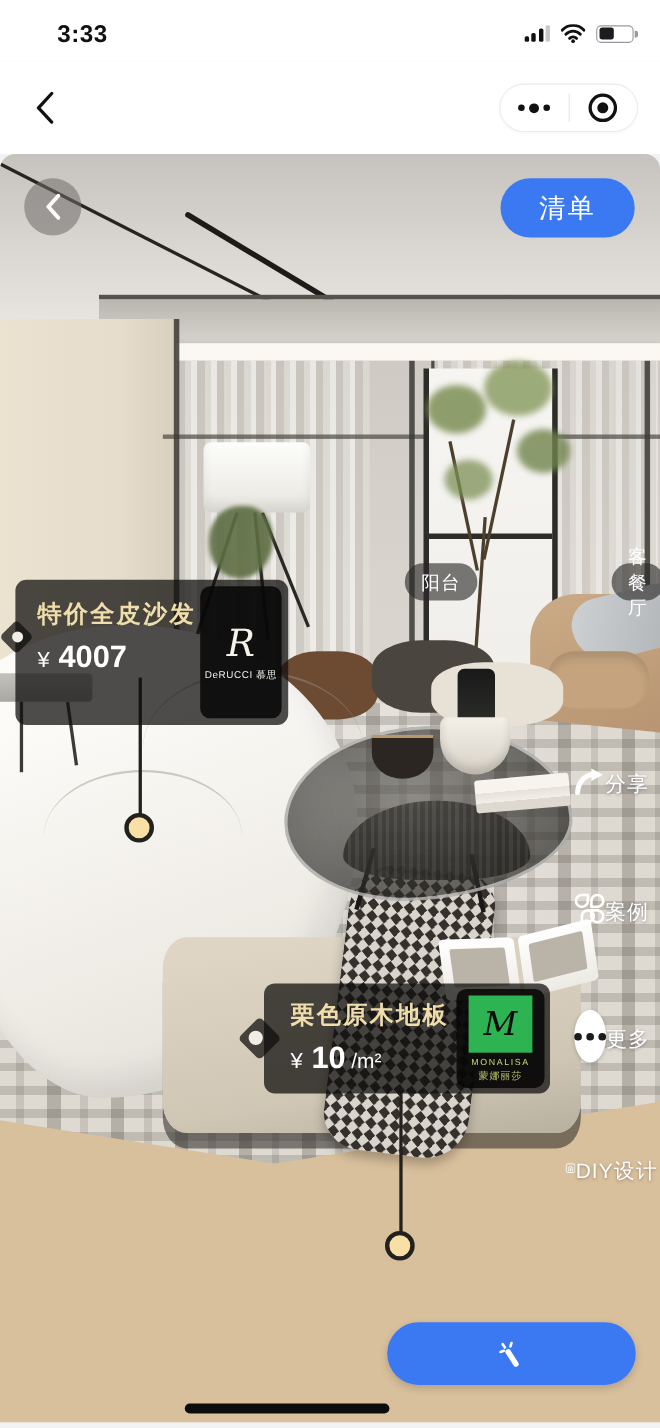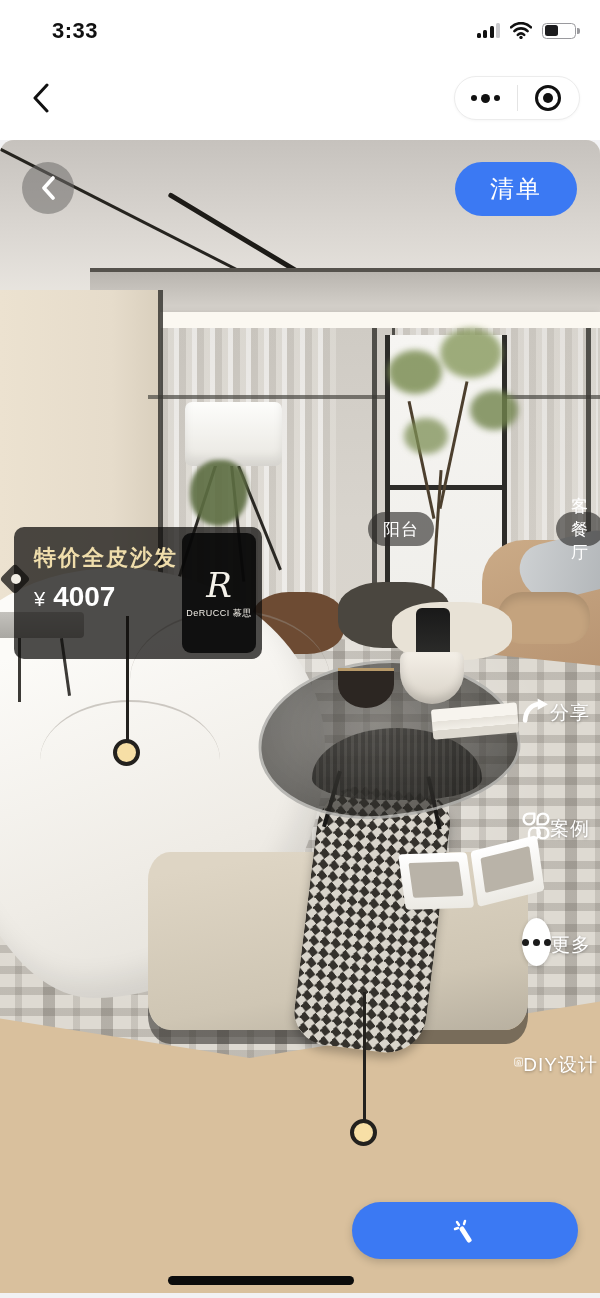--- a/index.html
+++ b/index.html
@@ -309,20 +309,36 @@
       <span class="sym">¥</span><span>4007</span>
     </div>
     <div class="brand-box bb-sofa">
       <span class="monogram">R</span>
       <span class="bname">DeRUCCI 慕思</span>
     </div>
   </div>
   <div class="anchor-line al-sofa"></div>
   <div class="anchor-dot ad-sofa"></div>
 
+  <div class="tag tag-floor">
+    <div class="tag-diamond"></div>
+    <div class="tag-body"></div>
+    <div class="tag-hole"></div>
+    <div class="tag-title">栗色原木地板</div>
+    <div class="tag-price">
+      <span class="sym">¥</span><span>10</span><span class="unit">/m²</span>
+    </div>
+    <div class="brand-box bb-floor">
+      <div class="green-sq">
+        <span class="monogram">M</span>
+      </div>
+      <span class="bname">MONALISA</span>
+      <span class="bname-cn">蒙娜丽莎</span>
+    </div>
+  </div>
   <div class="anchor-line al-floor"></div>
   <div class="anchor-dot ad-floor"></div>
 
   <div class="side-act sa-share">
     <svg width="54" height="48" viewBox="0 0 54 48">
       <path d="M6 44 C7 24 20 12 38 12" fill="none" stroke="#fff" stroke-width="9" stroke-linecap="round"></path>
       <path d="M30 2 L50 13 L30 24 Z" fill="#fff"></path>
     </svg>
     <span class="lbl">分享</span>
   </div>

